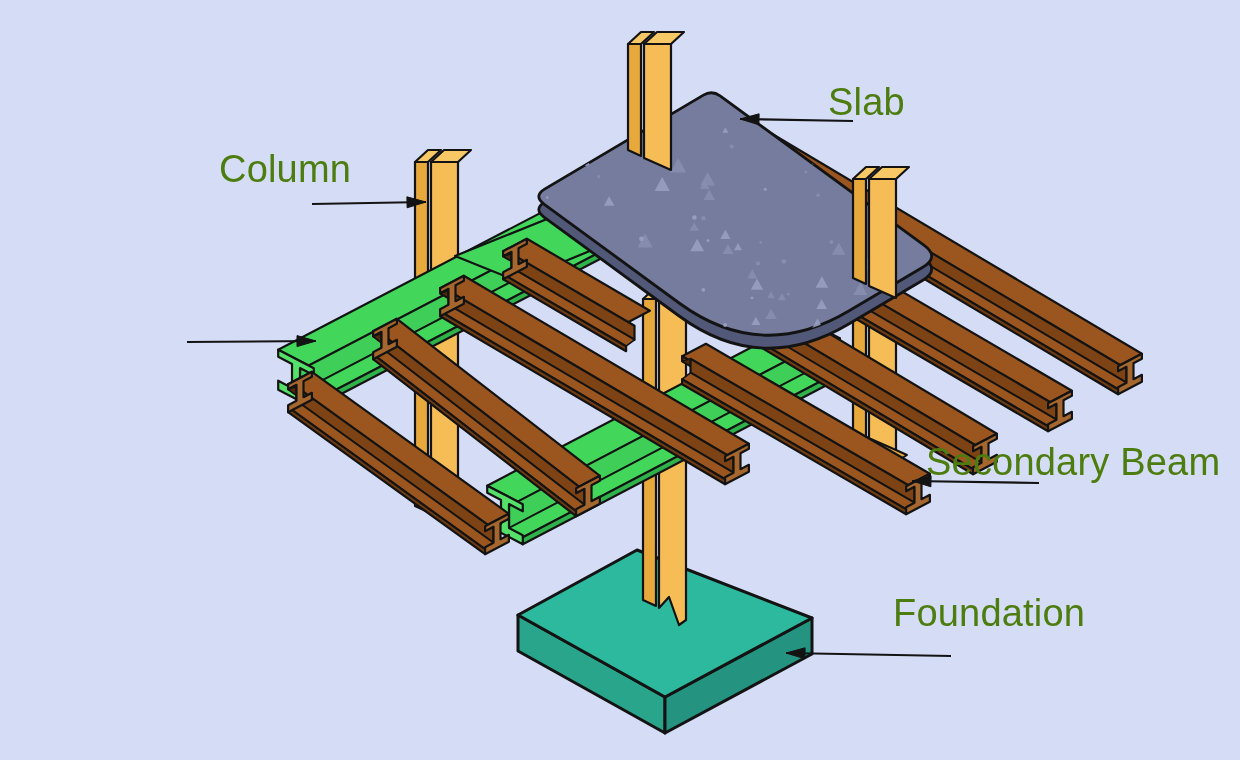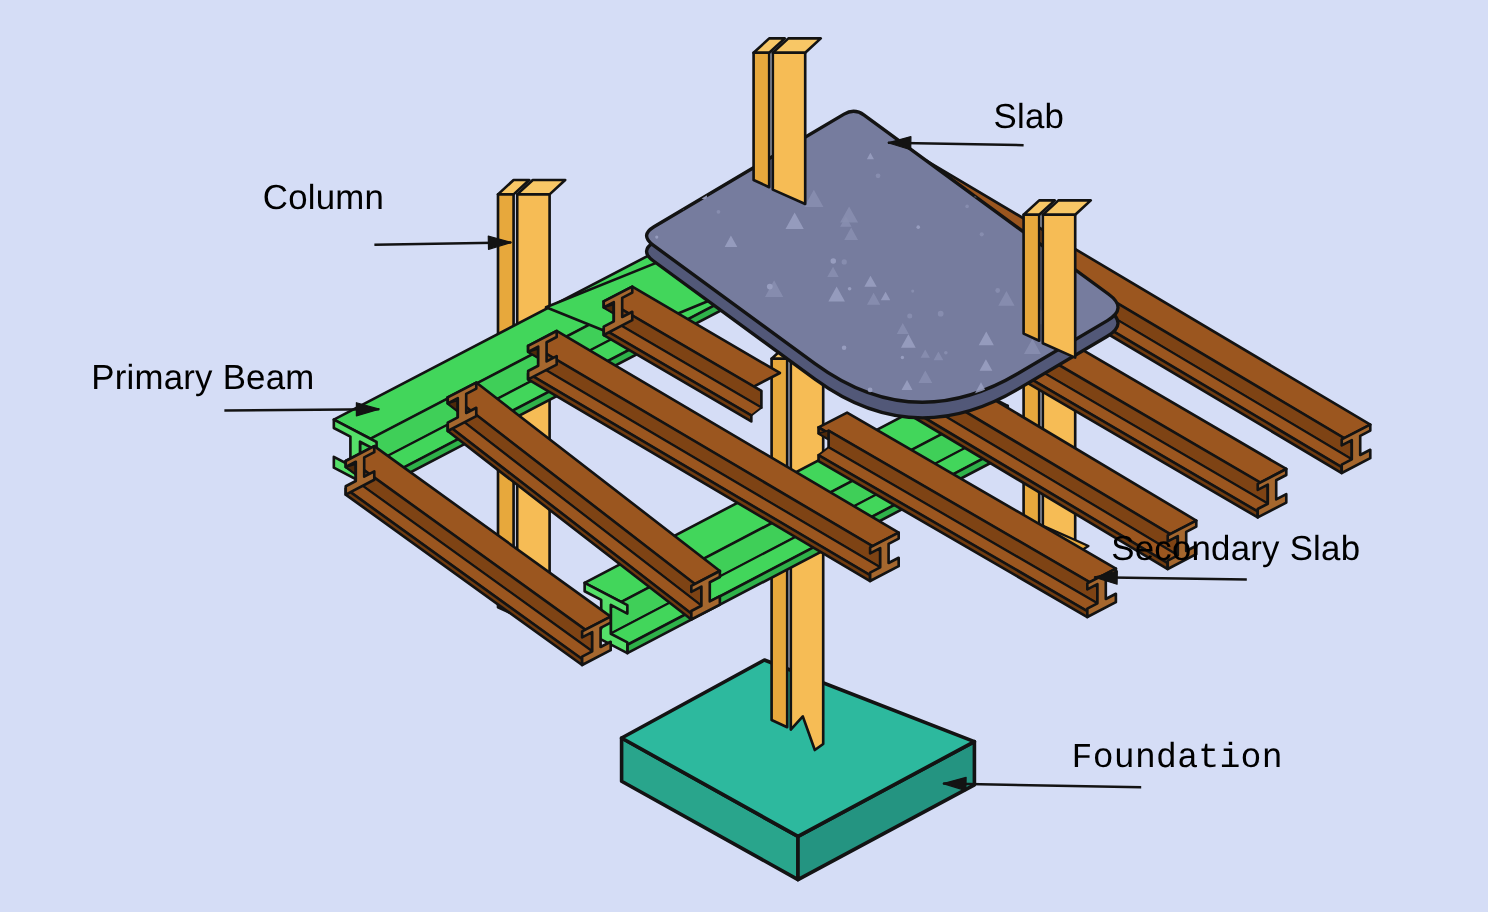--- a/index.html
+++ b/index.html
@@ -6,23 +6,23 @@
   .stage {
     position: relative;
     width: 1240px;
     height: 760px;
     overflow: hidden;
     font-family: "Liberation Sans", sans-serif;
   }
   .stage svg { position: absolute; left: 0; top: 0; }
   .diagram-label {
     position: absolute;
-    font-size: 29px;
+    font-size: 38px;
     line-height: 1.05;
-    color: #000000;
+    color: #4d7c0f;
     white-space: nowrap;
     letter-spacing: 0.2px;
   }
 </style>
 </head>
 <body>
 
 <div class="stage" style="background: rgb(213, 221, 246);">
   <svg id="scene" width="1240" height="760" viewBox="0 0 1240 760">
       <g>
@@ -267,18 +267,17 @@
           <line x1="951" y1="656" x2="786" y2="653" stroke="#131313" stroke-width="2.1"></line>
           <polygon points="786.0,653.0 805.1,647.8 804.9,658.8" fill="#131313" stroke="#131313" stroke-width="1" stroke-linejoin="round"></polygon>
         </g>
       </g>
     </svg>
 
   <div class="diagram-label" style="left:828px; top:83px;">Slab</div>
 
   <div class="diagram-label" style="left:219px; top:150px;">Column</div>
 
-  <div class="diagram-label" style="left:76px; top:300px;">Primary Beam</div>
-
-  <div class="diagram-label" style="left:926px; top:443px;">Secondary Slab</div>
-
-  <div class="diagram-label" style="left:893px; top:617px;font-family:Liberation Mono, monospace;">Foundation</div>
+
+  <div class="diagram-label" style="left:926px; top:443px;">Secondary Beam</div>
+
+  <div class="diagram-label" style="left:893px; top:594px;">Foundation</div>
 </div>
 
 </body></html>

